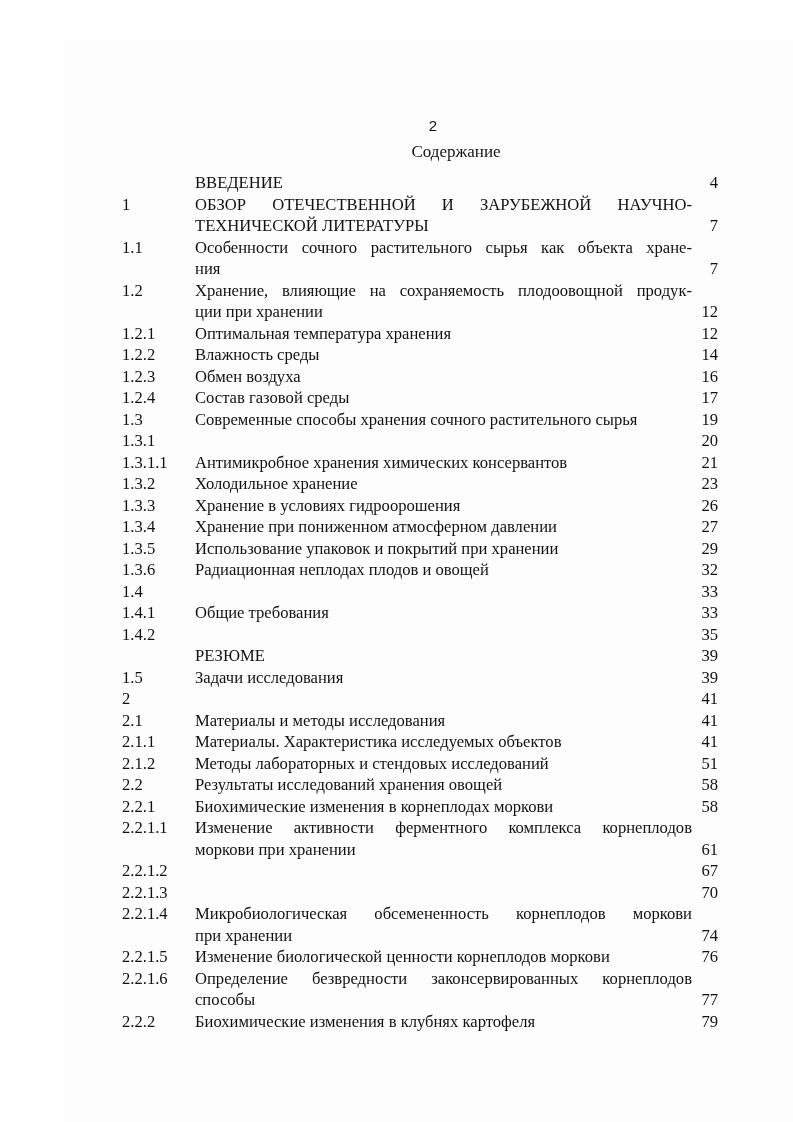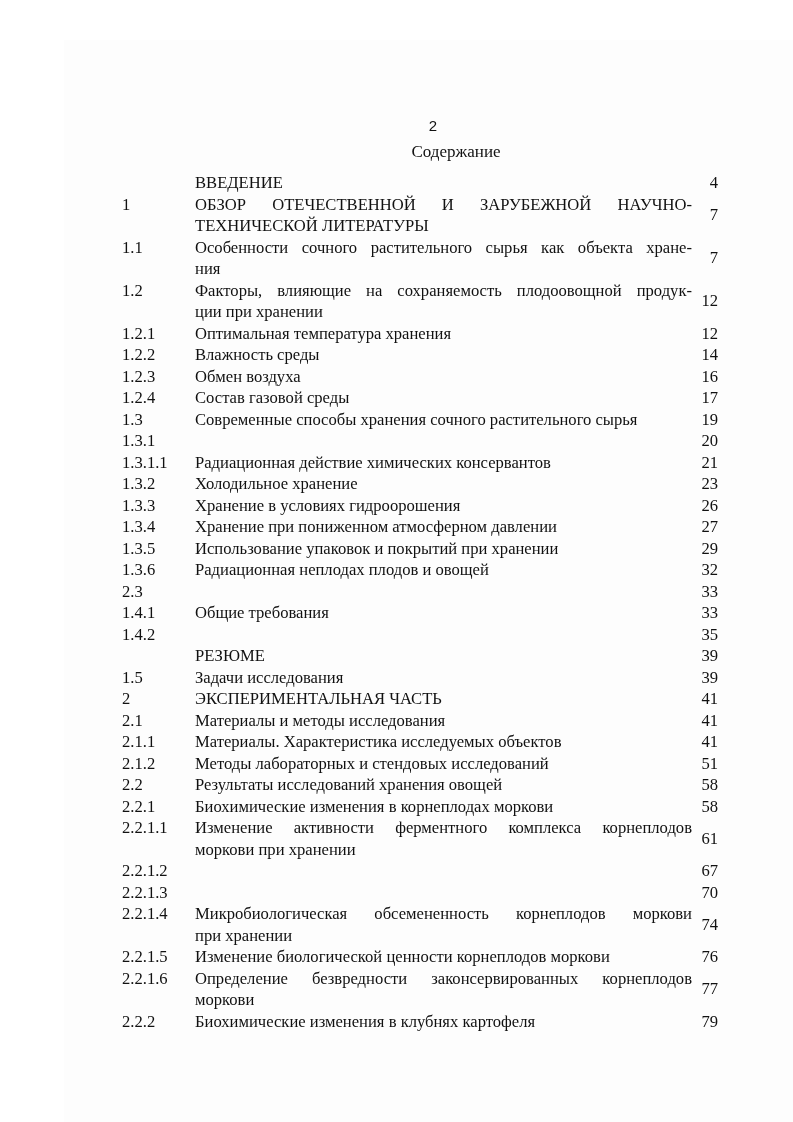--- a/index.html
+++ b/index.html
@@ -43,21 +43,21 @@
     .toc {
       position: absolute;
       left: 122px;
       top: 172px;
       width: 596px;
       font-size: 16.6px;
       line-height: 21.5px;
     }
     .toc-entry {
       display: flex;
-      align-items: center;
+      align-items: flex-end;
     }
     .toc-num {
       width: 73px;
       flex: 0 0 73px;
       align-self: flex-start;
       white-space: nowrap;
     }
     .toc-text {
       width: 497px;
       flex: 0 0 497px;
@@ -107,21 +107,21 @@
       <div class="toc-num">1.1</div>
       <div class="toc-text">
         <span class="line">Особенности сочного растительного сырья как объекта хране-</span>
         <span class="line last">ния</span>
       </div>
       <div class="toc-page">7</div>
     </div>
     <div class="toc-entry">
       <div class="toc-num">1.2</div>
       <div class="toc-text">
-        <span class="line">Факторы, влияющие на сохраняемость плодоовощной продук-</span>
+        <span class="line">Хранение, влияющие на сохраняемость плодоовощной продук-</span>
         <span class="line last">ции при хранении</span>
       </div>
       <div class="toc-page">12</div>
     </div>
     <div class="toc-entry">
       <div class="toc-num">1.2.1</div>
       <div class="toc-text">
         <span class="line last">Оптимальная температура хранения</span>
       </div>
       <div class="toc-page">12</div>
@@ -154,21 +154,21 @@
       </div>
       <div class="toc-page">19</div>
     </div>
     <div class="toc-entry">
       <div class="toc-num">1.3.1</div>
       <div class="toc-page">20</div>
     </div>
     <div class="toc-entry">
       <div class="toc-num">1.3.1.1</div>
       <div class="toc-text">
-        <span class="line last">Радиационная действие химических консервантов</span>
+        <span class="line last">Антимикробное хранения химических консервантов</span>
       </div>
       <div class="toc-page">21</div>
     </div>
     <div class="toc-entry">
       <div class="toc-num">1.3.2</div>
       <div class="toc-text">
         <span class="line last">Холодильное хранение</span>
       </div>
       <div class="toc-page">23</div>
     </div>
@@ -194,21 +194,21 @@
       <div class="toc-page">29</div>
     </div>
     <div class="toc-entry">
       <div class="toc-num">1.3.6</div>
       <div class="toc-text">
         <span class="line last">Радиационная неплодах плодов и овощей</span>
       </div>
       <div class="toc-page">32</div>
     </div>
     <div class="toc-entry">
-      <div class="toc-num">2.3</div>
+      <div class="toc-num">1.4</div>
       <div class="toc-page">33</div>
     </div>
     <div class="toc-entry">
       <div class="toc-num">1.4.1</div>
       <div class="toc-text">
         <span class="line last">Общие требования</span>
       </div>
       <div class="toc-page">33</div>
     </div>
     <div class="toc-entry">
@@ -224,23 +224,20 @@
     </div>
     <div class="toc-entry">
       <div class="toc-num">1.5</div>
       <div class="toc-text">
         <span class="line last">Задачи исследования</span>
       </div>
       <div class="toc-page">39</div>
     </div>
     <div class="toc-entry">
       <div class="toc-num">2</div>
-      <div class="toc-text">
-        <span class="line last">ЭКСПЕРИМЕНТАЛЬНАЯ ЧАСТЬ</span>
-      </div>
       <div class="toc-page">41</div>
     </div>
     <div class="toc-entry">
       <div class="toc-num">2.1</div>
       <div class="toc-text">
         <span class="line last">Материалы и методы исследования</span>
       </div>
       <div class="toc-page">41</div>
     </div>
     <div class="toc-entry">
@@ -299,21 +296,21 @@
       <div class="toc-num">2.2.1.5</div>
       <div class="toc-text">
         <span class="line last">Изменение биологической ценности корнеплодов моркови</span>
       </div>
       <div class="toc-page">76</div>
     </div>
     <div class="toc-entry">
       <div class="toc-num">2.2.1.6</div>
       <div class="toc-text">
         <span class="line">Определение безвредности законсервированных корнеплодов</span>
-        <span class="line last">моркови</span>
+        <span class="line last">способы</span>
       </div>
       <div class="toc-page">77</div>
     </div>
     <div class="toc-entry">
       <div class="toc-num">2.2.2</div>
       <div class="toc-text">
         <span class="line last">Биохимические изменения в клубнях картофеля</span>
       </div>
       <div class="toc-page">79</div>
     </div>

